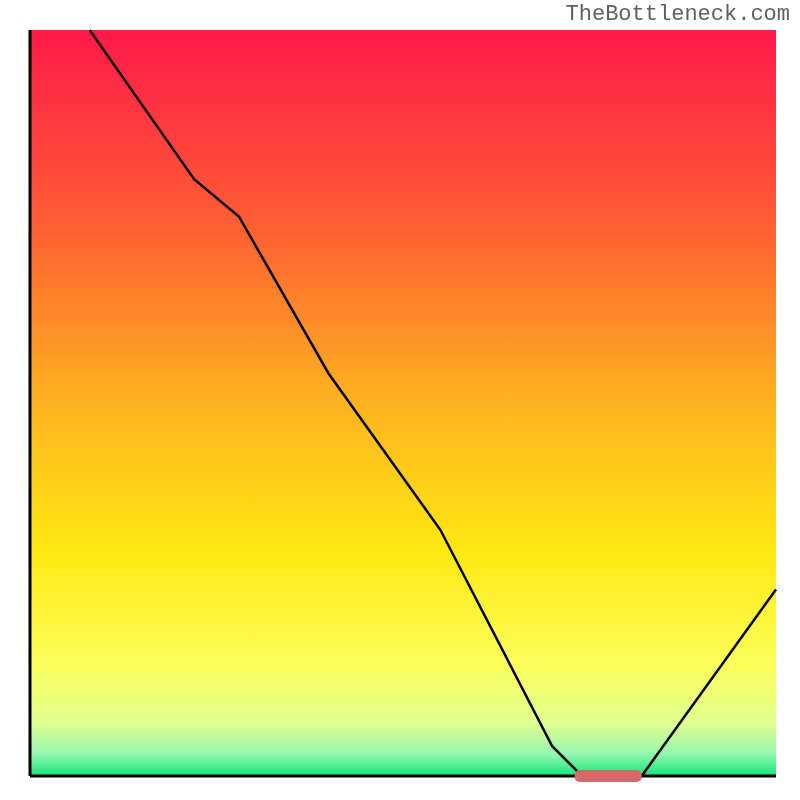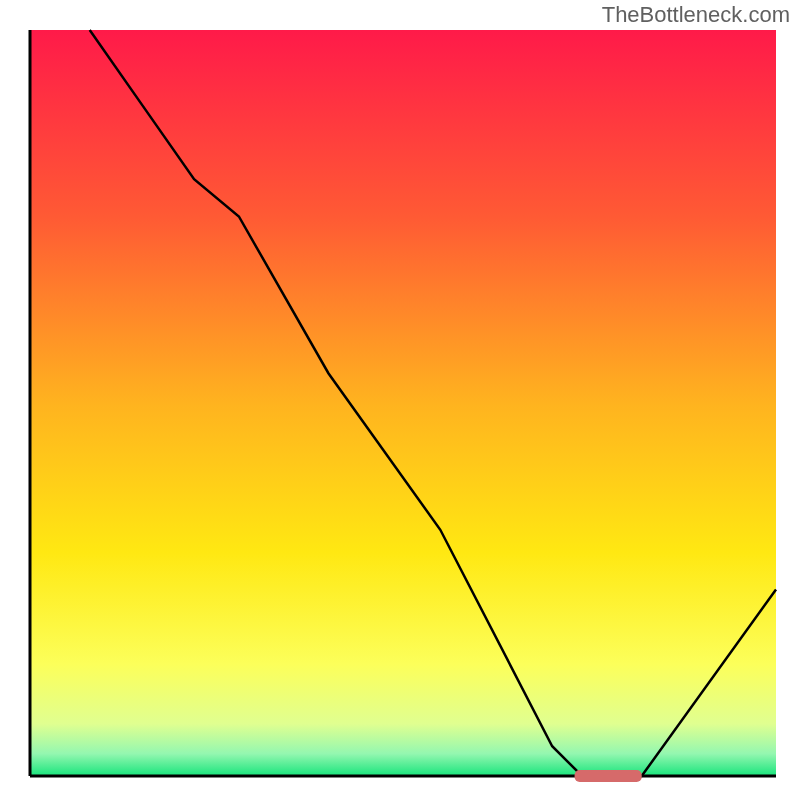--- a/index.html
+++ b/index.html
@@ -16,20 +16,21 @@
     height: 800px;
   }
   .watermark {
     position: absolute;
     top: 2px;
     right: 10px;
     color: #606060;
     font-size: 22px;
     font-weight: 400;
     z-index: 5;
+    font-family: Liberation Mono, monospace;
   }
   svg.plot {
     position: absolute;
     top: 0;
     left: 0;
     width: 800px;
     height: 800px;
   }
 </style>
 </head>

